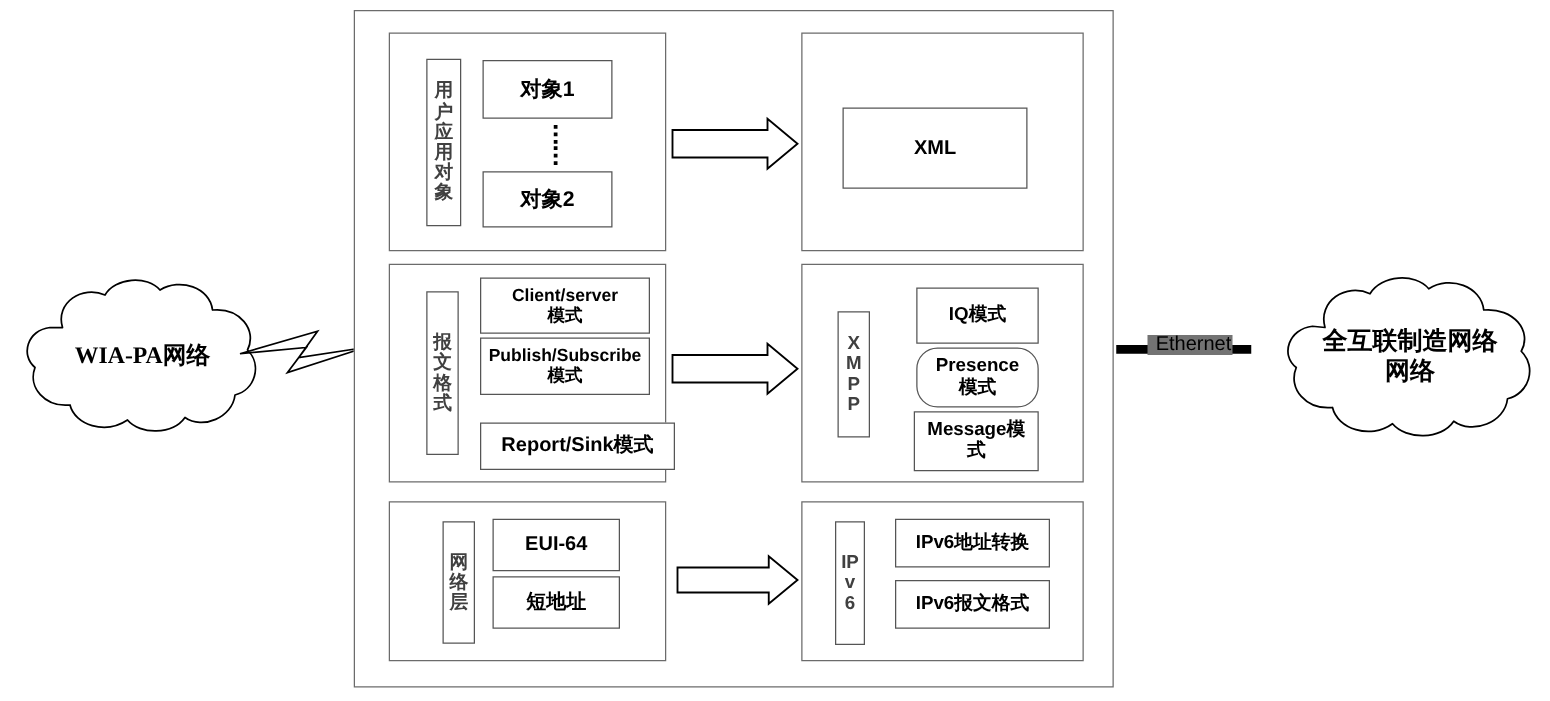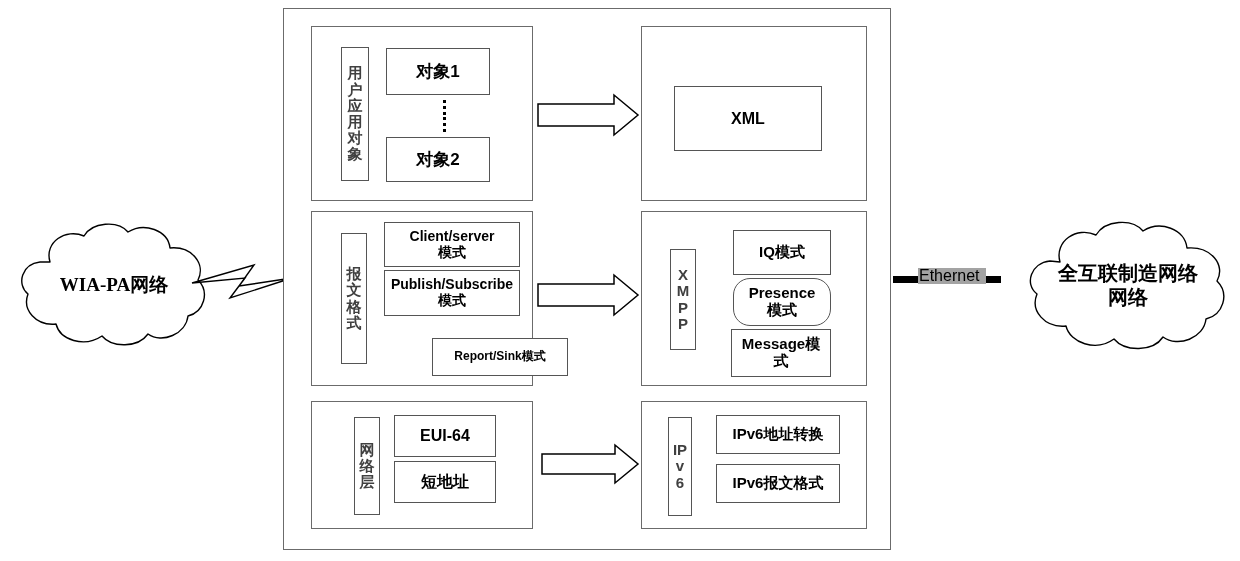--- a/index.html
+++ b/index.html
@@ -93,24 +93,24 @@
   }
 
   
   .eth-line {
     position: absolute;
     height: 7px;
     background: #000;
   }
   .eth-label {
     position: absolute;
-    background: #a3a3a3;
+    background: #737373;
     font-weight: normal;
     color: #000;
-    text-align: left;
+    text-align: right;
     line-height: 1;
     padding: 0 1px;
   }
 
   svg.arrow, svg.bolt { display: block; overflow: visible; }
 </style>
 </head>
 <body>
 
 <div id="canvas">
@@ -168,21 +168,21 @@
   <div class="abs leaf-box" style="left:384px; top:222px; width:136px; height:45px; font-size:14px; white-space:pre-line;">
     <span>Client/server
 模式</span>
   </div>
 
   <div class="abs leaf-box" style="left:384px; top:270px; width:136px; height:46px; font-size:14px; white-space:pre-line;">
     <span>Publish/Subscribe
 模式</span>
   </div>
 
-  <div class="abs leaf-box" style="left:384px; top:338px; width:136px; height:38px; font-size:12px; white-space:pre-line;margin-left:48px;">
+  <div class="abs leaf-box" style="left:384px; top:338px; width:156px; height:38px; font-size:16px; white-space:pre-line;">
     <span>Report/Sink模式</span>
   </div>
 
   <div class="abs group-box" style="left:311px; top:401px; width:222px; height:128px;"></div>
 
   <div class="abs layer-label" style="left:354px; top:417px; width:26px; height:98px; font-size:15px;">
     <span>网络层</span>
   </div>
 
   <div class="abs leaf-box" style="left:394px; top:415px; width:102px; height:42px; font-size:16px;">

